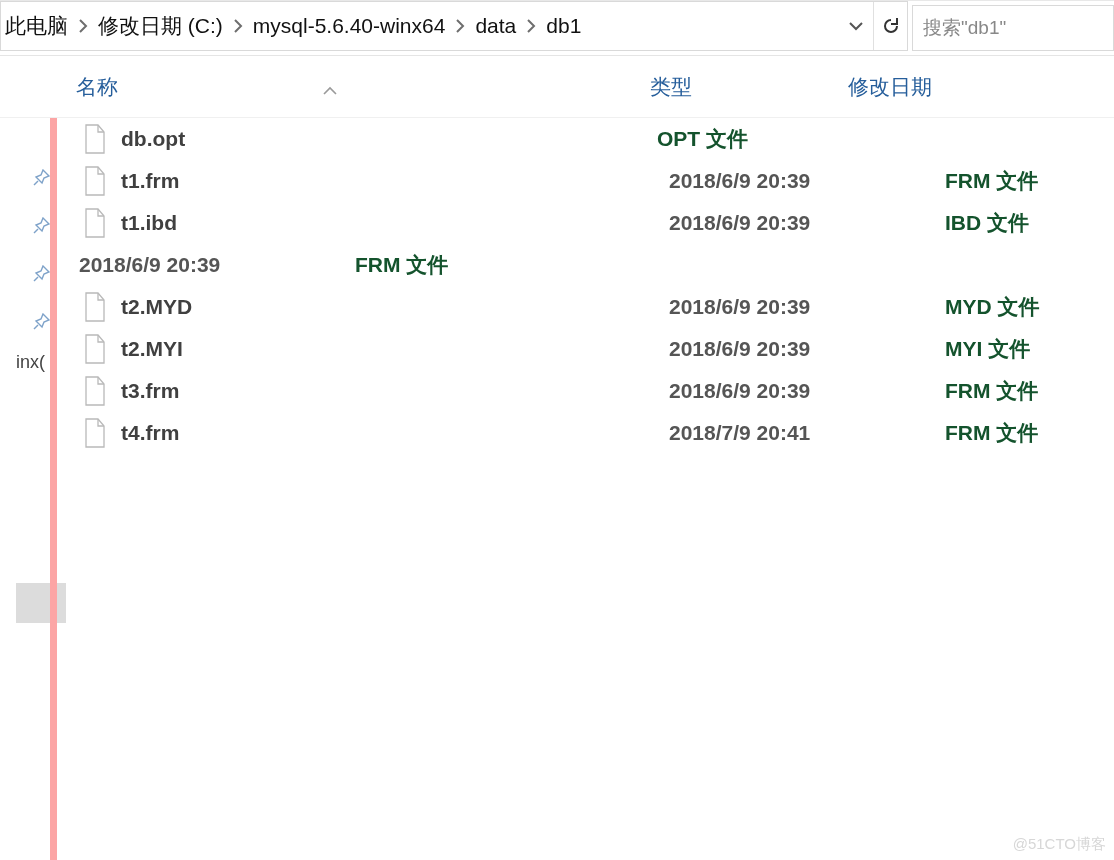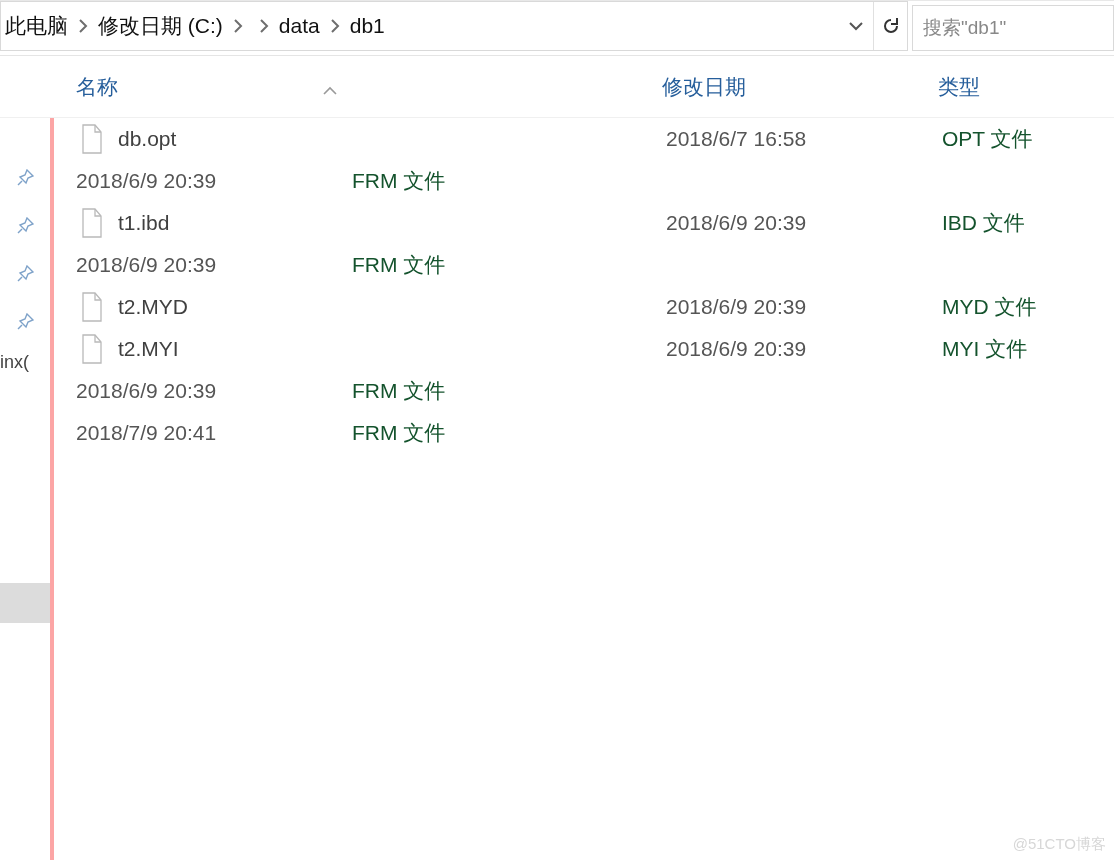--- a/index.html
+++ b/index.html
@@ -106,21 +106,21 @@
     .sort-ind {
       position: absolute;
       left: 272px;
       top: 4px;
       color: #7a7a7a;
     }
 
     
     .left-strip {
       position: absolute;
-      left: 0;
+      left: 16px;
       top: 118px;
       width: 50px;
       display: flex;
       flex-direction: column;
       align-items: center;
     }
     .pin-item {
       height: 48px;
       display: flex;
       align-items: center;
@@ -144,21 +144,22 @@
       background: #dcdcdc;
     }
 
     
     .file-area {
       position: absolute;
       left: 50px;
       top: 118px;
       right: 0;
       bottom: 0;
-      border-left: 4px solid #fca5a5;
+      border-left: 7px solid #fca5a5;
+      font-weight: bold;
     }
     .file-row {
       display: flex;
       align-items: center;
       height: 42px;
       font-size: 21px;
       color: #404040;
     }
     .fname {
       flex: 0 0 590px;
@@ -196,20 +197,21 @@
         <svg width="10" height="14" viewBox="0 0 10 14">
             <path d="M2 1 L8 7 L2 13" fill="none" stroke="#6e6e6e" stroke-width="2"></path>
           </svg>
       </span>
       <span class="crumb">修改日期 (C:)</span>
       <span class="crumb-sep">
         <svg width="10" height="14" viewBox="0 0 10 14">
             <path d="M2 1 L8 7 L2 13" fill="none" stroke="#6e6e6e" stroke-width="2"></path>
           </svg>
       </span>
+      <span class="crumb">mysql-5.6.40-winx64</span>
       <span class="crumb-sep">
         <svg width="10" height="14" viewBox="0 0 10 14">
             <path d="M2 1 L8 7 L2 13" fill="none" stroke="#6e6e6e" stroke-width="2"></path>
           </svg>
       </span>
       <span class="crumb">data</span>
       <span class="crumb-sep">
         <svg width="10" height="14" viewBox="0 0 10 14">
             <path d="M2 1 L8 7 L2 13" fill="none" stroke="#6e6e6e" stroke-width="2"></path>
           </svg>
@@ -239,25 +241,25 @@
 <div class="headers">
   <div class="side-gap"></div>
   <div class="col-header col-name">
     <span>名称</span>
     <span class="sort-ind">
       <svg width="16" height="10" viewBox="0 0 16 10">
           <path d="M2 8 L8 2 L14 8" fill="none" stroke="#9a9a9a" stroke-width="1.6"></path>
         </svg>
     </span>
   </div>
+  <div class="col-header col-type">
+    <span>类型</span>
+  </div>
   <div class="col-header col-date">
     <span>修改日期</span>
-  </div>
-  <div class="col-header col-type">
-    <span>类型</span>
   </div>
 </div>
 
 <div class="left-strip">
   <div class="pin-item" style="margin-top:36px;">
     <svg width="18" height="18" viewBox="0 0 18 18">
         <path d="M11 1 L17 7 L12 9 L10 14 L4 8 L9 6 Z" fill="none" stroke="#7ea2c9" stroke-width="1.4"></path>
         <line x1="6" y1="12" x2="2" y2="16" stroke="#7ea2c9" stroke-width="1.4"></line>
       </svg>
   </div>
@@ -287,24 +289,32 @@
     <div class="file-row">
       <div class="fname">
         <span class="file-icon">
           <svg width="24" height="30" viewBox="0 0 24 30">
             <path d="M3 1 H15 L21 8 V29 H3 Z" fill="#ffffff" stroke="#b9b9b9" stroke-width="1.3"></path>
             <path d="M15 1 V8 H21" fill="none" stroke="#b9b9b9" stroke-width="1.3"></path>
           </svg>
         </span>
         <span>db.opt</span>
       </div>
-      <div class="fdate">2018/6/7 16:58</div>
       <div class="ftype">OPT 文件</div>
     </div>
     <div class="file-row">
+      <div class="fname">
+        <span class="file-icon">
+          <svg width="24" height="30" viewBox="0 0 24 30">
+            <path d="M3 1 H15 L21 8 V29 H3 Z" fill="#ffffff" stroke="#b9b9b9" stroke-width="1.3"></path>
+            <path d="M15 1 V8 H21" fill="none" stroke="#b9b9b9" stroke-width="1.3"></path>
+          </svg>
+        </span>
+        <span>t1.frm</span>
+      </div>
       <div class="fdate">2018/6/9 20:39</div>
       <div class="ftype">FRM 文件</div>
     </div>
     <div class="file-row">
       <div class="fname">
         <span class="file-icon">
           <svg width="24" height="30" viewBox="0 0 24 30">
             <path d="M3 1 H15 L21 8 V29 H3 Z" fill="#ffffff" stroke="#b9b9b9" stroke-width="1.3"></path>
             <path d="M15 1 V8 H21" fill="none" stroke="#b9b9b9" stroke-width="1.3"></path>
           </svg>
@@ -338,22 +348,40 @@
             <path d="M3 1 H15 L21 8 V29 H3 Z" fill="#ffffff" stroke="#b9b9b9" stroke-width="1.3"></path>
             <path d="M15 1 V8 H21" fill="none" stroke="#b9b9b9" stroke-width="1.3"></path>
           </svg>
         </span>
         <span>t2.MYI</span>
       </div>
       <div class="fdate">2018/6/9 20:39</div>
       <div class="ftype">MYI 文件</div>
     </div>
     <div class="file-row">
+      <div class="fname">
+        <span class="file-icon">
+          <svg width="24" height="30" viewBox="0 0 24 30">
+            <path d="M3 1 H15 L21 8 V29 H3 Z" fill="#ffffff" stroke="#b9b9b9" stroke-width="1.3"></path>
+            <path d="M15 1 V8 H21" fill="none" stroke="#b9b9b9" stroke-width="1.3"></path>
+          </svg>
+        </span>
+        <span>t3.frm</span>
+      </div>
       <div class="fdate">2018/6/9 20:39</div>
       <div class="ftype">FRM 文件</div>
     </div>
     <div class="file-row">
+      <div class="fname">
+        <span class="file-icon">
+          <svg width="24" height="30" viewBox="0 0 24 30">
+            <path d="M3 1 H15 L21 8 V29 H3 Z" fill="#ffffff" stroke="#b9b9b9" stroke-width="1.3"></path>
+            <path d="M15 1 V8 H21" fill="none" stroke="#b9b9b9" stroke-width="1.3"></path>
+          </svg>
+        </span>
+        <span>t4.frm</span>
+      </div>
       <div class="fdate">2018/7/9 20:41</div>
       <div class="ftype">FRM 文件</div>
     </div>
   </div>
 
 <div class="watermark">@51CTO博客</div>
 
 </body></html>

